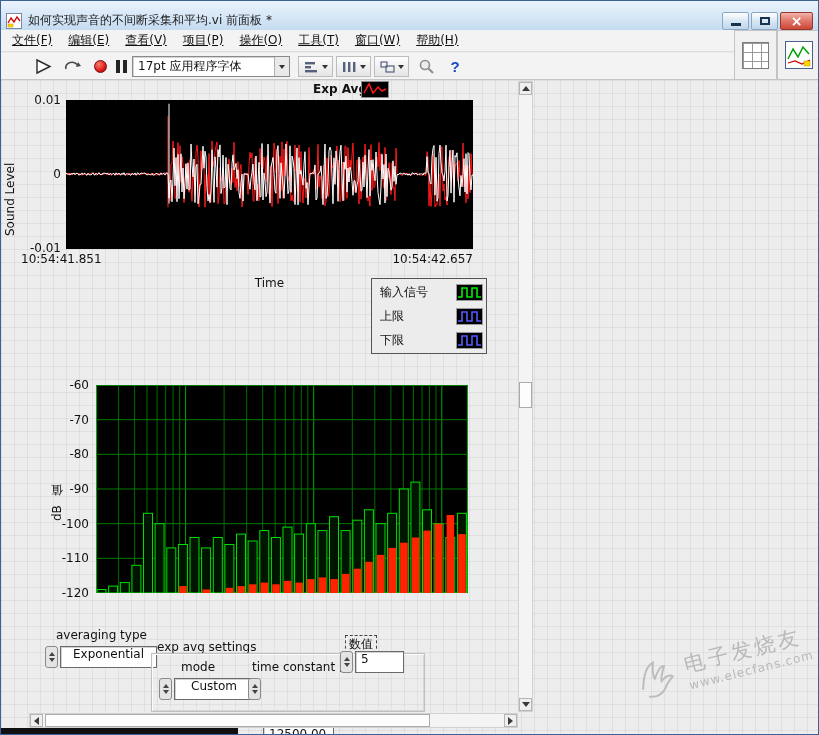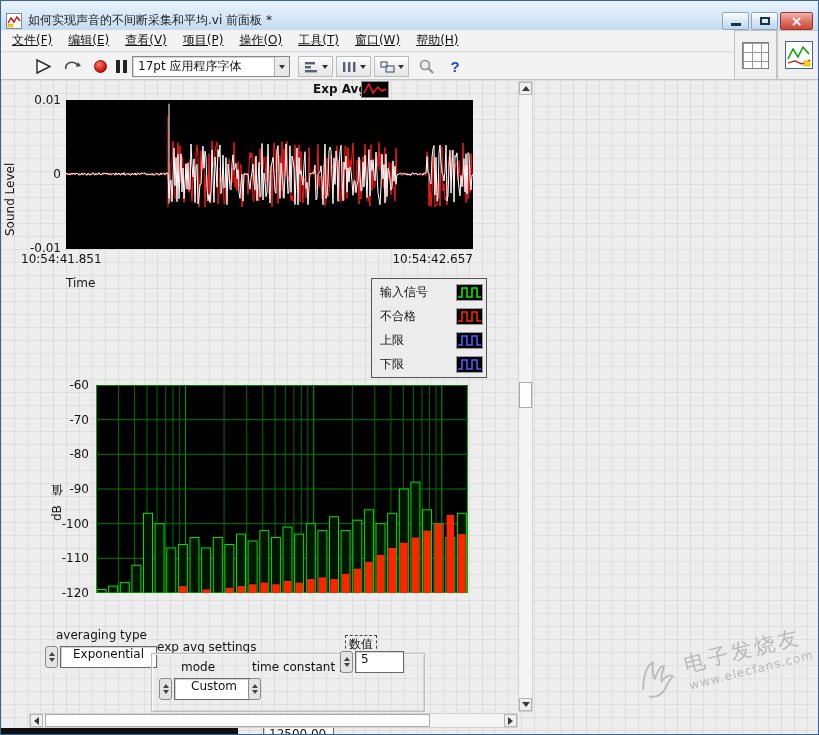--- a/index.html
+++ b/index.html
@@ -44,21 +44,21 @@
 
   
   .wf-legend-label{position:absolute;left:312px;top:2px;font-weight:bold;}
   .wf-legend-icon{position:absolute;left:360px;top:1px;}
   .wf-plot{position:absolute;left:65px;top:20px;width:407px;height:149px;background:#000;}
   .wf-ytick{position:absolute;left:24px;width:36px;text-align:right;}
   .wf-y0{top:13px}.wf-y1{top:87px}.wf-y2{top:161px}
   .wf-ylabel{position:absolute;left:2px;top:38px;height:118px;writing-mode:vertical-rl;transform:rotate(180deg);display:flex;align-items:center;}
   .wf-xstart{position:absolute;left:20px;top:172px;}
   .wf-xend{position:absolute;left:376px;top:172px;width:96px;text-align:right;}
-  .wf-xtitle{position:absolute;left:65px;top:196px;width:407px;text-align:left;}
+  .wf-xtitle{position:absolute;left:65px;top:196px;width:407px;text-align:center;}
 
   
   .plot-legend{position:absolute;left:370px;top:198px;width:116px;background:#ececec;border:1px solid #555;padding:1px 0;}
   .legend-row{display:flex;align-items:center;justify-content:space-between;height:24px;padding:0 3px 0 8px;}
 
   
   .sp-ylabel{position:absolute;left:48px;top:375px;height:66px;writing-mode:vertical-rl;transform:rotate(180deg);display:flex;align-items:center;}
   .sp-yticks{position:absolute;left:54px;top:305px;width:36px;height:208px;}
   .sp-ytick{position:absolute;right:2px;}
   .sp-plot{position:absolute;left:95px;top:305px;width:372px;height:208px;background:#000;}
@@ -244,27 +244,20 @@
     <span class="wf-xstart">10:54:41.851</span>
     <span class="wf-xend">10:54:42.657</span>
     <div class="wf-xtitle">Time</div>
 
     <div class="plot-legend">
         <div class="legend-row">
           <span>输入信号</span>
           <svg width="27" height="17">
             <rect x="0.5" y="0.5" width="26" height="16" fill="#000" stroke="#9a9a9a"></rect>
             <polyline points="2,13 6,13 6,4 11,4 11,13 16,13 16,4 21,4 21,13 25,13" fill="none" stroke="#00ee00" stroke-width="1.6"></polyline>
-          </svg>
-        </div>
-        <div class="legend-row">
-          <span>不合格</span>
-          <svg width="27" height="17">
-            <rect x="0.5" y="0.5" width="26" height="16" fill="#000" stroke="#9a9a9a"></rect>
-            <polyline points="2,13 6,13 6,4 11,4 11,13 16,13 16,4 21,4 21,13 25,13" fill="none" stroke="#ff2400" stroke-width="1.6"></polyline>
           </svg>
         </div>
         <div class="legend-row">
           <span>上限</span>
           <svg width="27" height="17">
             <rect x="0.5" y="0.5" width="26" height="16" fill="#000" stroke="#9a9a9a"></rect>
             <polyline points="2,13 6,13 6,4 11,4 11,13 16,13 16,4 21,4 21,13 25,13" fill="none" stroke="#5558ff" stroke-width="1.6"></polyline>
           </svg>
         </div>
         <div class="legend-row">

